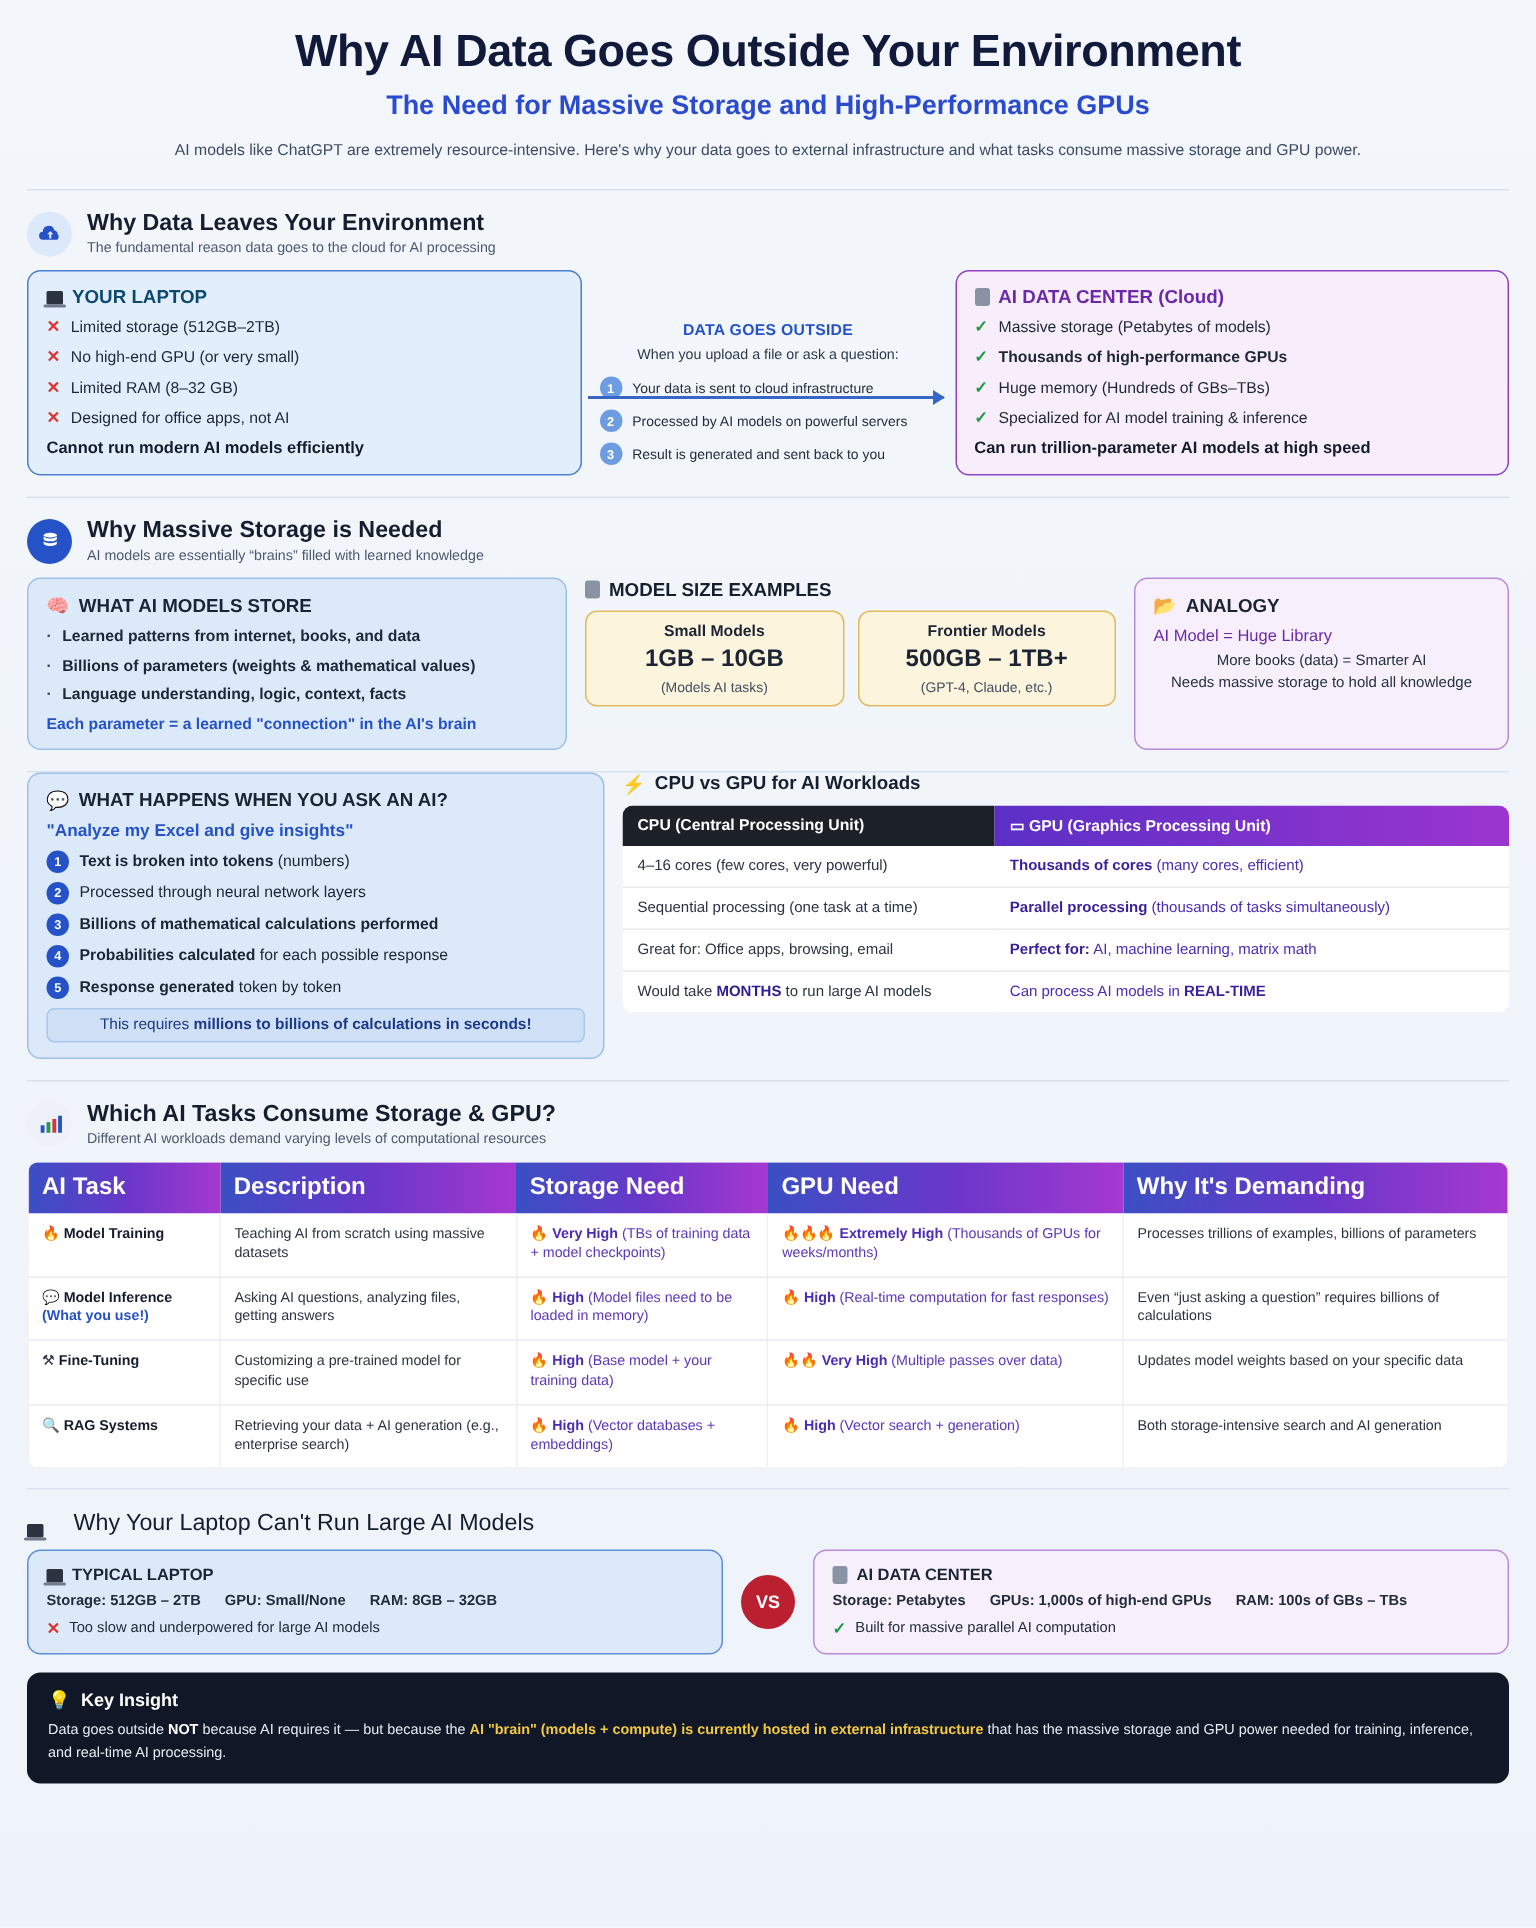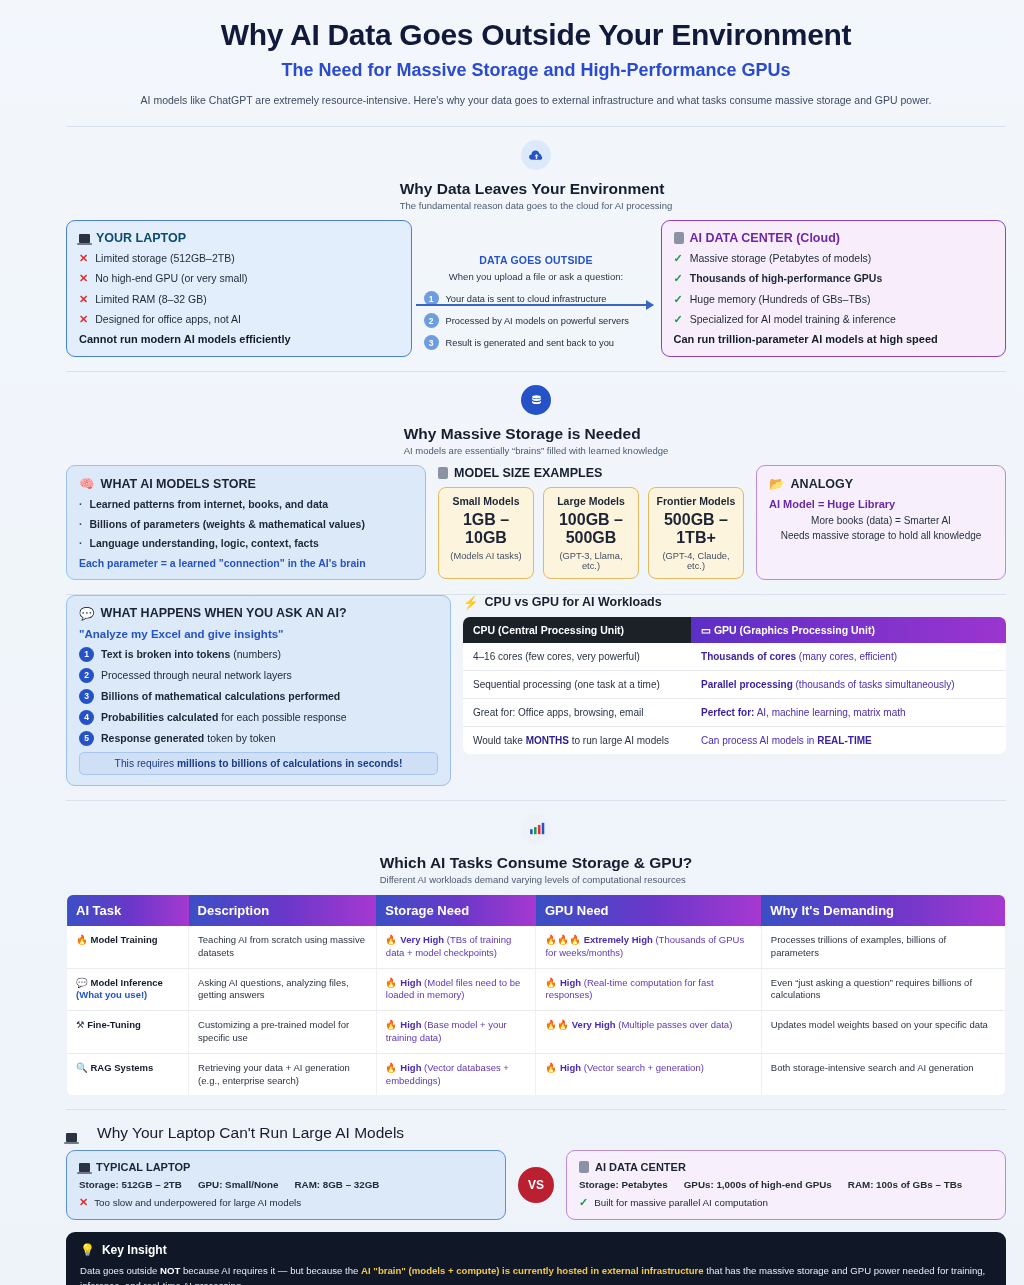--- a/index.html
+++ b/index.html
@@ -3,32 +3,32 @@
 <meta charset="utf-8">
 <style>
   * { box-sizing: border-box; margin: 0; padding: 0; }
   body {
     width: 1024px; height: 1285px;
     font-family: "Liberation Sans", sans-serif;
     background: #f4f7fb;
     color: #1f2937;
     overflow: hidden;
   }
-  .page { width: 1024px; height: 1285px; position: relative; background: linear-gradient(#f3f7fc, #eef3f9); padding-left: 48px; }
+  .page { width: 1024px; height: 1285px; position: relative; background: linear-gradient(#f3f7fc, #eef3f9); }
 
   
   .hdr { text-align: center; padding: 18px 40px 10px; }
   .hdr h1 { font-size: 30px; font-weight: bold; color: #111a3a; letter-spacing: -0.3px; }
   .hdr h2 { font-size: 18px; font-weight: bold; color: #2a4ad0; margin-top: 8px; }
   .hdr p  { font-size: 10.5px; color: #3c4a63; margin-top: 13px; }
   .rule { height: 1px; background: #d8e1ec; margin: 10px 18px 0; }
 
   
   .sec { padding: 0 18px; }
-  .sec-head { display: flex; align-items: center; gap: 10px; margin: 13px 0 9px 0; flex-direction: column; }
+  .sec-head { display: flex; align-items: center; gap: 10px; margin: 13px 0 9px 0; }
   .sec-ico {
     width: 30px; height: 30px; border-radius: 50%;
     display: flex; align-items: center; justify-content: center; flex: none;
   }
   .ico-cloud { background: #dce9fb; }
   .ico-db    { background: #2553c7; }
   .ico-chip  { background: #2553c7; }
   .ico-chart { background: #eef1f7; }
   .sec-txt h3 { font-size: 15.5px; font-weight: bold; color: #151d2e; }
   .sec-txt p  { font-size: 9.5px; color: #4c596f; margin-top: 2px; }
@@ -72,21 +72,21 @@
   }
 
   
   .msize-wrap { flex: 1; padding-top: 1px; }
   .msize-row { display: flex; gap: 9px; }
   .msize { flex: 1; border-radius: 8px; padding: 7px 6px; text-align: center; }
   .msize .a { font-size: 10.5px; font-weight: bold; color: #1b2434; }
   .msize .b { font-size: 16px; font-weight: bold; color: #1b2434; margin-top: 4px; }
   .msize .c { font-size: 9.3px; color: #424e61; margin-top: 4px; }
 
-  .analogy .al1 { font-size: 11px; font-weight: bold; color: #6b28a8; margin-bottom: 5px; }
+  .analogy .al1 { font-size: 11px; font-weight: normal; color: #6b28a8; margin-bottom: 5px; }
   .analogy .al2 { font-size: 10px; color: #26303f; margin-bottom: 4px; text-align: center; }
 
   
   .quote { font-size: 11.5px; font-weight: bold; color: #2553c7; margin-bottom: 7px; }
   ol.nsteps { list-style: none; }
   ol.nsteps li { display: flex; align-items: center; gap: 7px; font-size: 10.5px; margin-bottom: 6px; color: #1c2533; }
   .nb { width: 15px; height: 15px; border-radius: 50%; background: #2553c7; color: #fff; font-size: 8.5px; font-weight: bold; display: flex; align-items: center; justify-content: center; flex: none; }
   .callout { margin-top: 6px; background: #cfe0f6; border: 1px solid #a9c6ec; border-radius: 5px; padding: 5px 8px; font-size: 10.3px; color: #1c3a86; text-align: center; }
 
   
@@ -96,21 +96,21 @@
   .cg th.c1 { background: #1c2128; width: 42%; }
   .cg th.c2 { background: linear-gradient(90deg,#5b2fc6,#9b35cf); }
   .cg td { font-size: 10px; padding: 8px 10px; border-bottom: 1px solid #e7e9ef; background: #fff; color: #2a3342; }
   .cg td.right { color: #4a2bb5; }
   .cg tr:last-child td { border-bottom: none; }
   .cg td b { color: #2b1c8f; }
   .cg td.right b { color: #3a1f9c; }
 
   
   .bt { border: 1px solid #dfe3ea; }
-  .bt th { font-size: 13px; font-weight: bold; color: #fff; text-align: left; padding: 8px 9px;
+  .bt th { font-size: 16px; font-weight: bold; color: #fff; text-align: left; padding: 8px 9px;
            background: linear-gradient(90deg,#3b4fc4 0%,#6a37c9 52%,#a638d0 100%); }
   .bt td { font-size: 9.5px; padding: 8px 9px; border-bottom: 1px solid #e9ebf1; border-right: 1px solid #eef0f4; background: #fff; color: #2b3442; vertical-align: top; line-height: 1.35; }
   .bt tr:last-child td { border-bottom: none; }
   .bt td:last-child { border-right: none; }
   .task { font-weight: bold; color: #141c2b; }
   .note { color: #2553c7; font-weight: bold; }
   .lv { font-weight: bold; color: #4a2bb5; }
   .lvdesc { color: #5d36b8; }
 
   
@@ -276,25 +276,20 @@
       <div class="msize-wrap">
         <div class="tbl-head-mini">
           <span class="srv-ico"></span>
           <span>MODEL SIZE EXAMPLES</span>
         </div>
         <div class="msize-row">
           <div class="msize card-yellow">
             <div class="a">Small Models</div>
             <div class="b">1GB – 10GB</div>
             <div class="c">(Models AI tasks)</div>
-          </div>
-          <div class="msize card-yellow">
-            <div class="a">Large Models</div>
-            <div class="b">100GB – 500GB</div>
-            <div class="c">(GPT-3, Llama, etc.)</div>
           </div>
           <div class="msize card-yellow">
             <div class="a">Frontier Models</div>
             <div class="b">500GB – 1TB+</div>
             <div class="c">(GPT-4, Claude, etc.)</div>
           </div>
         </div>
       </div>
 
       <div class="card card-purple-soft analogy" style="width:250px;flex:none">

